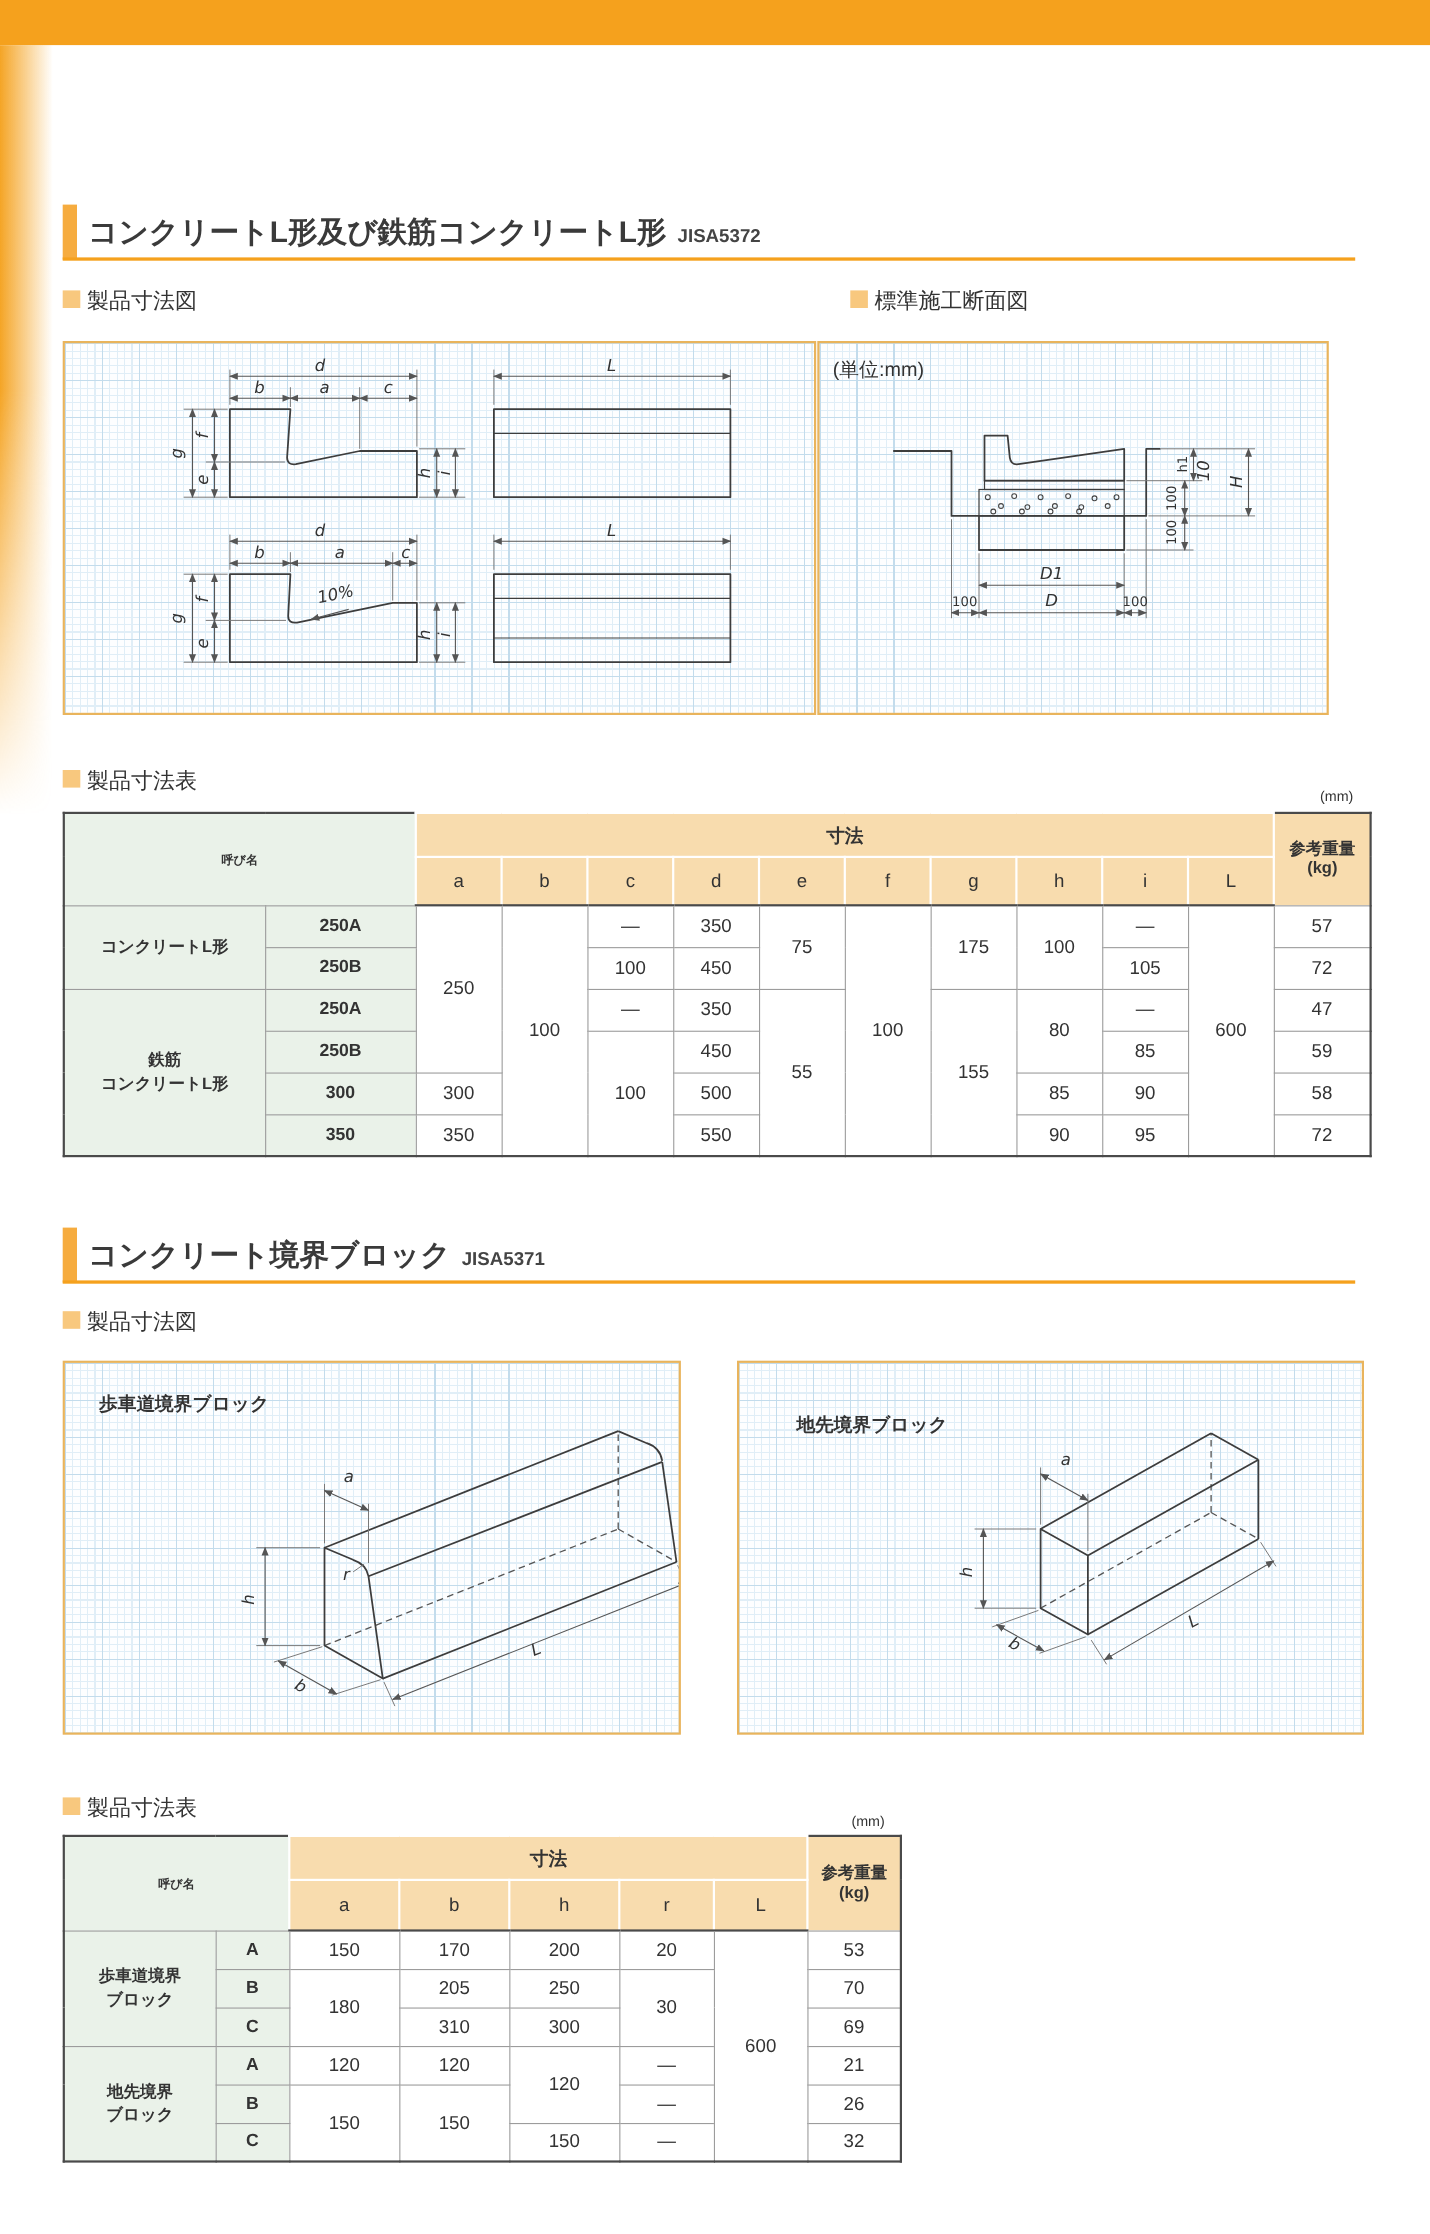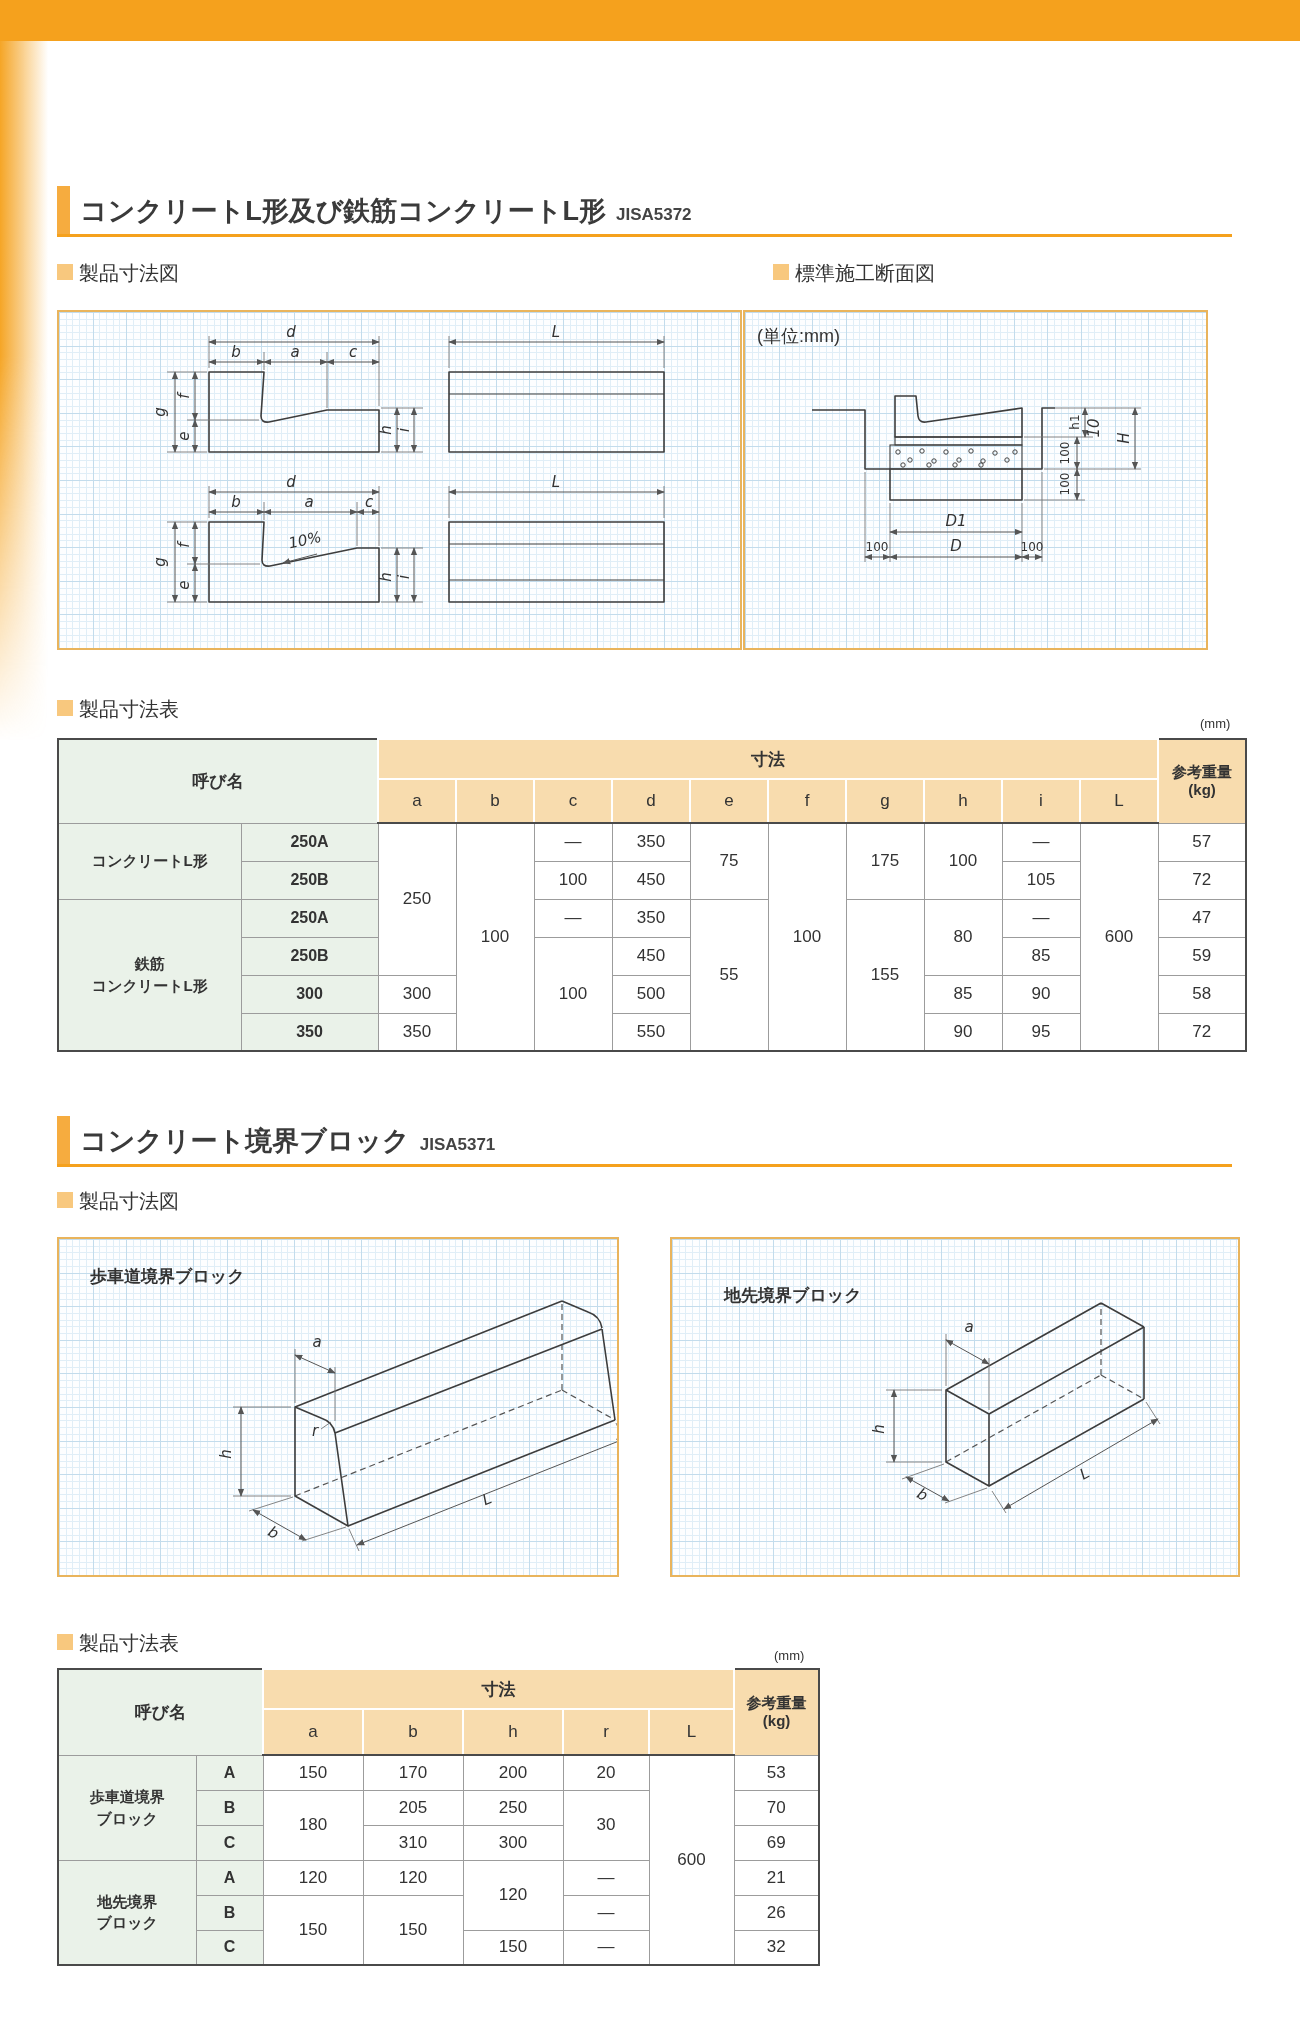--- a/index.html
+++ b/index.html
@@ -30,21 +30,21 @@
   svg .thin{fill:none;stroke:#3d3d3d;stroke-width:1.1;}
   svg .dim{stroke:#555;stroke-width:1;fill:none;}
   svg .ext{stroke:#777;stroke-width:0.9;fill:none;}
   svg .dash{fill:none;stroke:#555;stroke-width:1.2;stroke-dasharray:6 4;}
   svg .dl{font:italic 15px "DejaVu Sans",sans-serif;fill:#333;}
   svg .ds{font:12px "DejaVu Sans",sans-serif;fill:#333;}
   table.spec{position:absolute;border-collapse:collapse;table-layout:fixed;background:#fff;
      border:2px solid #4a4a4a;font-family:"Liberation Sans","DejaVu Sans",sans-serif;}
   table.spec th,table.spec td{text-align:center;vertical-align:middle;padding:0;}
   table.spec thead th{background:#F8DCAE;border:2px solid #fff;font-size:17px;font-weight:normal;color:#333;}
-  table.spec thead th.nameh{background:#EAF2E9;border:1px solid #9c9c9c;font-weight:bold;font-size:17px;}
+  table.spec thead th.nameh{background:#EAF2E9;border:1px solid #9c9c9c;font-weight:bold;font-size:11px;}
   table.spec thead th.dimsh{font-weight:bold;}
   table.spec thead th.wh{background:#F8DCAE;border:1px solid #9c9c9c;font-weight:bold;font-size:15px;line-height:1.25;}
   table.spec thead tr:last-child th{border-bottom:2px solid #4a4a4a;}
   table.spec td{border:1px solid #9c9c9c;font-size:17px;color:#333;background:#fff;}
   table.spec td.g{background:#EAF2E9;font-weight:bold;font-size:15px;white-space:pre-line;line-height:1.45;}
   table.spec td.s{background:#EAF2E9;font-weight:bold;font-size:16px;}
   .t1 thead tr:nth-child(1){height:40px;} .t1 thead tr:nth-child(2){height:44px;}
   .t1 tbody tr{height:38px;}
   .t2 thead tr:nth-child(1){height:40px;} .t2 thead tr:nth-child(2){height:46px;}
   .t2 tbody tr{height:35px;}

